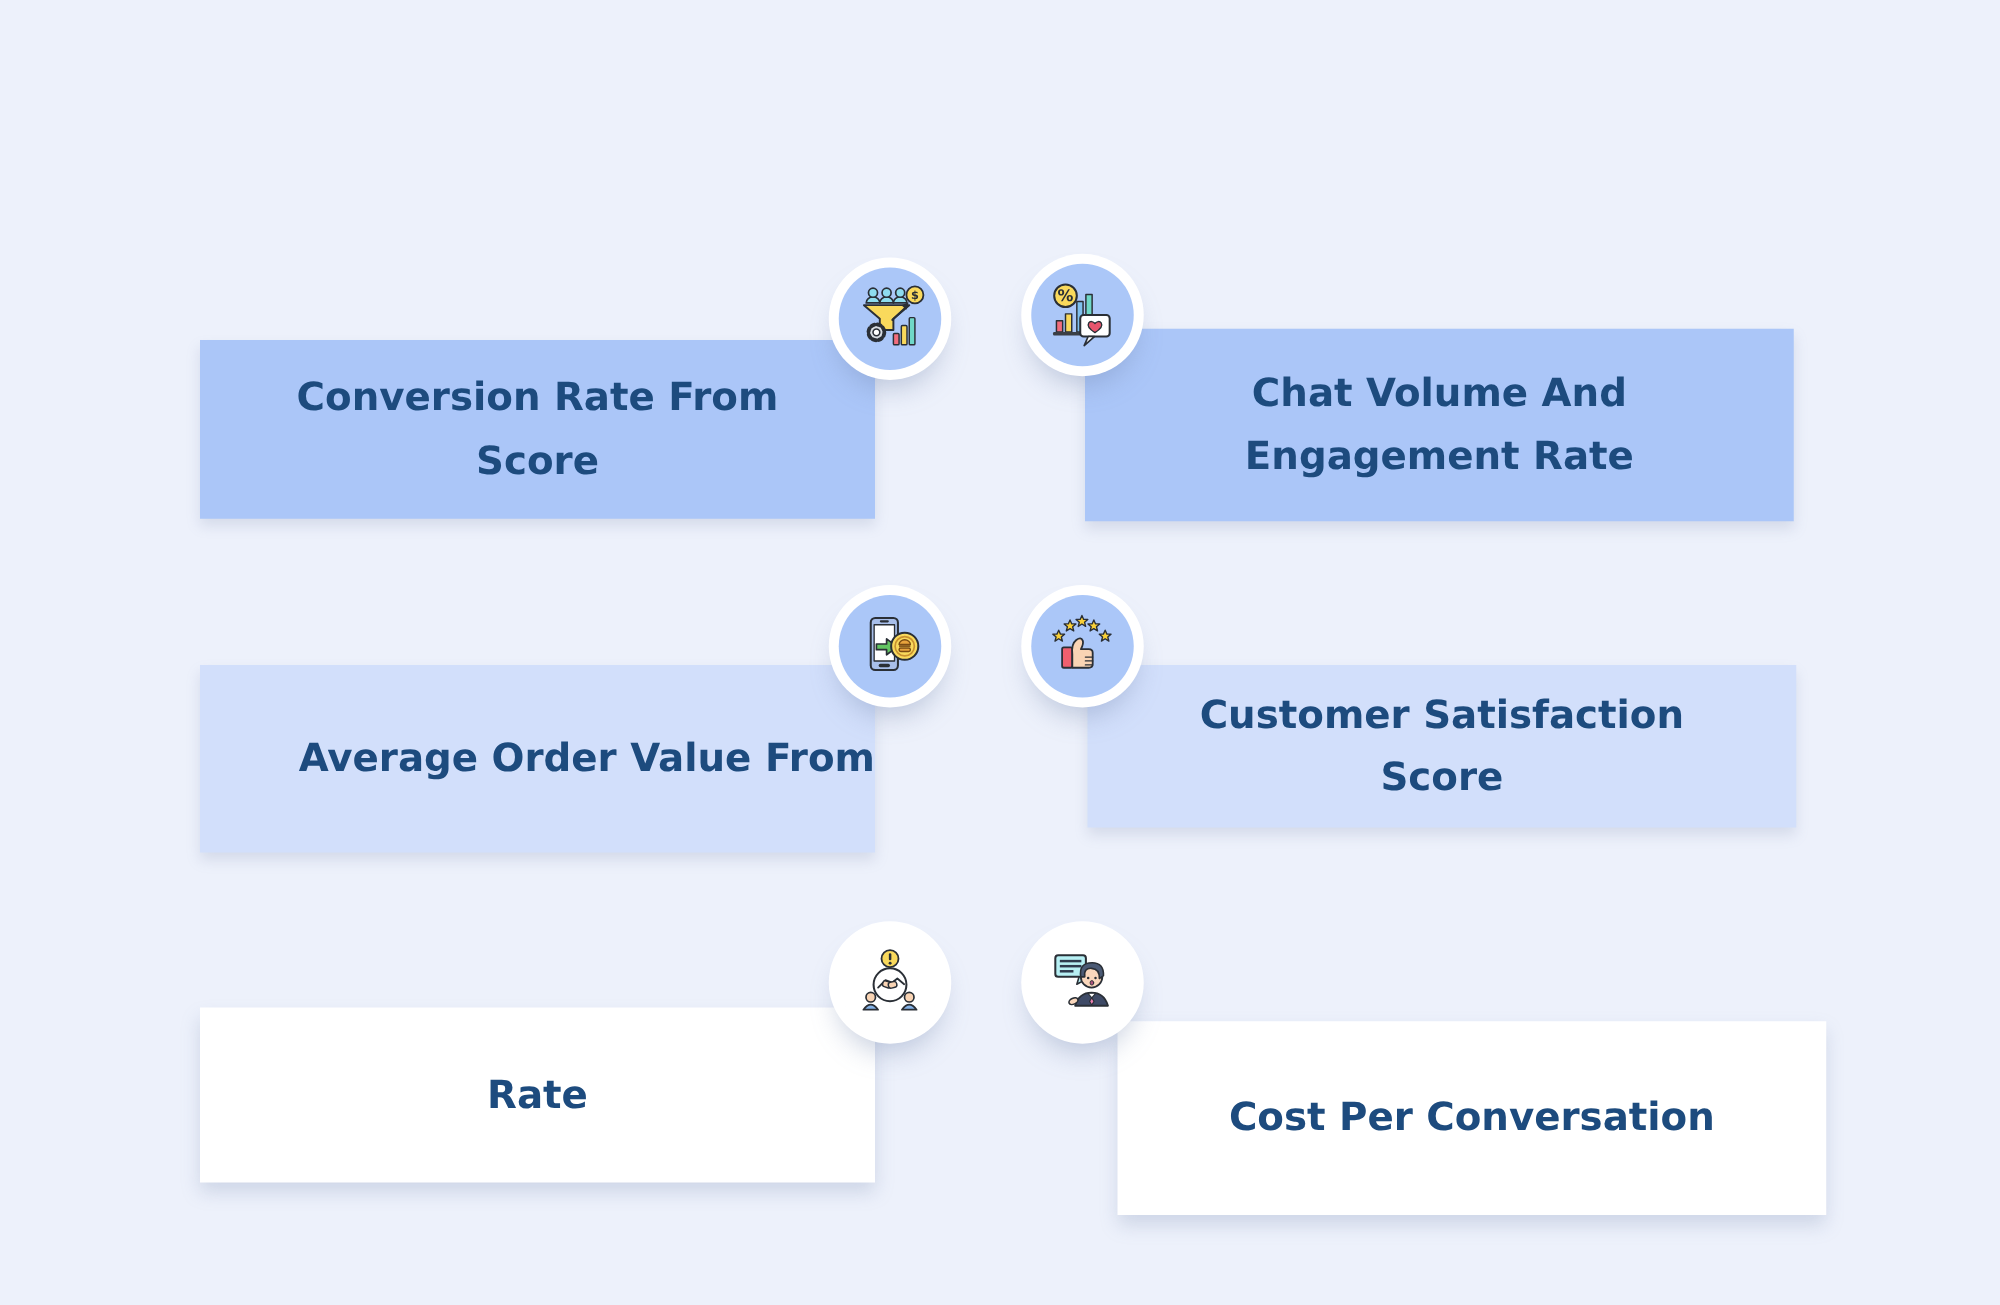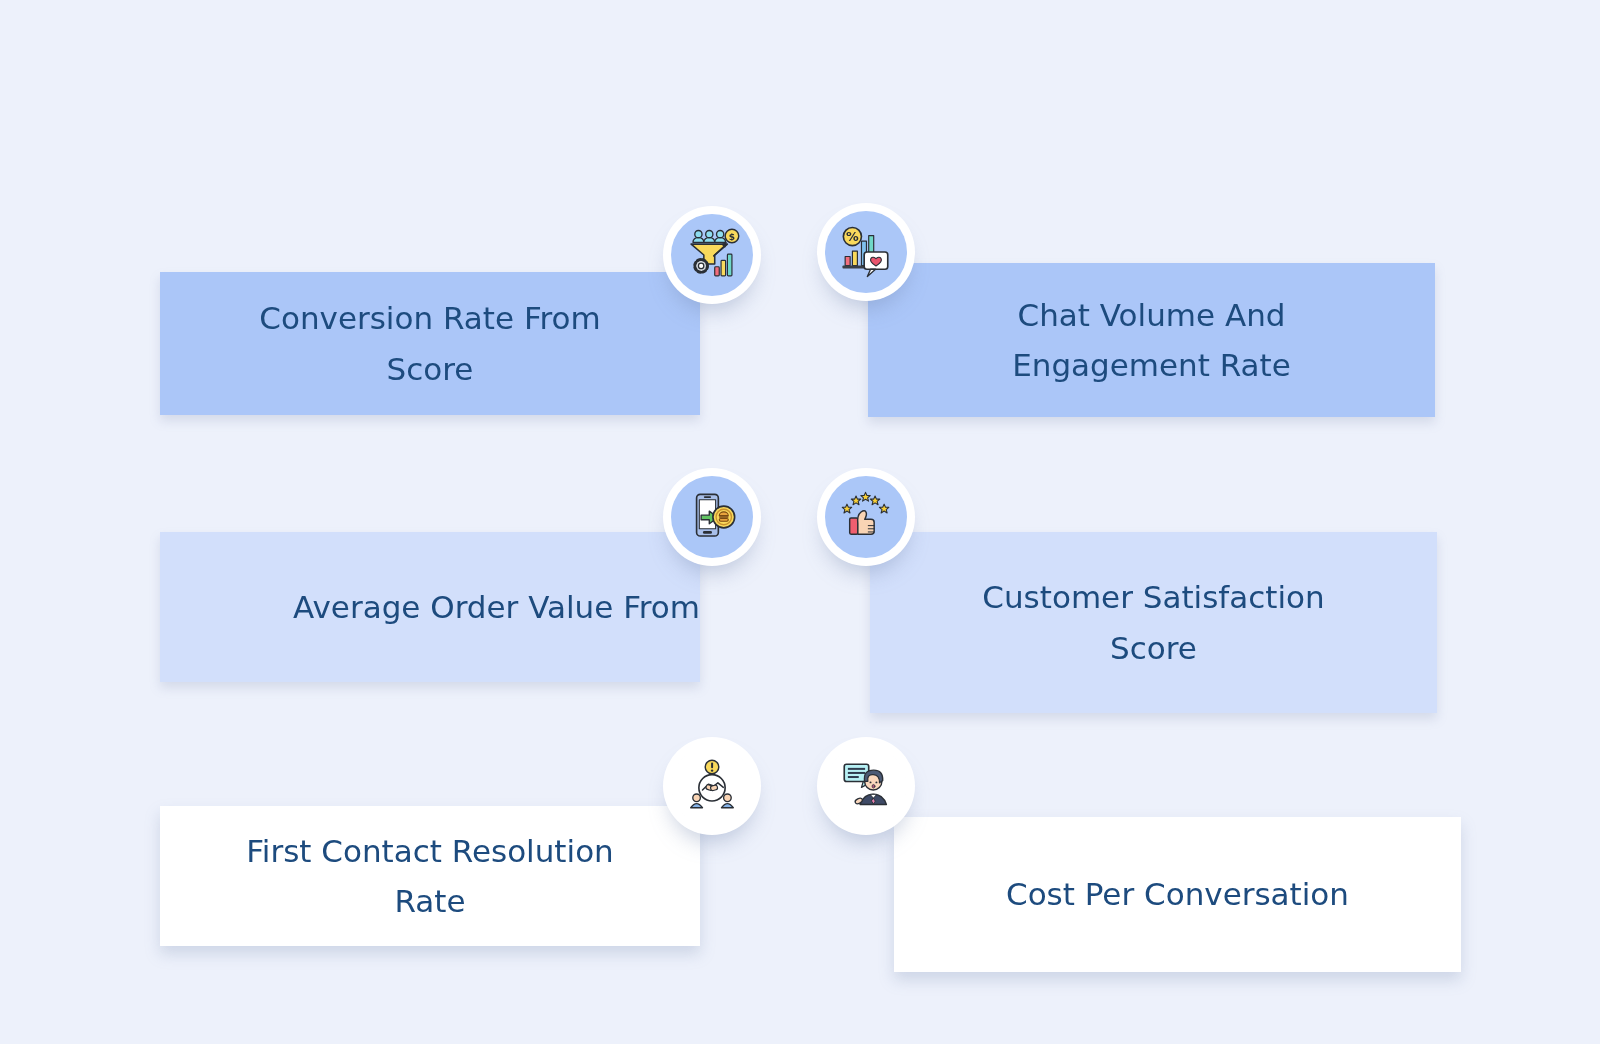--- a/index.html
+++ b/index.html
@@ -27,21 +27,21 @@
     color: var(--title, #16437c);
   }
   .card {
     position: absolute;
     display: flex;
     flex-direction: column;
     align-items: center;
     justify-content: center;
     text-align: center;
     font-size: 31px;
-    font-weight: normal;
+    font-weight: bold;
     line-height: 1.62;
     color: var(--text, #1d4b7e);
     box-shadow: 0 6px 10px rgba(126,142,178,0.22);
   }
   .card.blue  { background: var(--cardBlue, #abc6f8); }
   .card.light { background: var(--cardLight, #d2dffb); }
   .card.white { background: var(--cardWhite, #ffffff); box-shadow: 0 8px 14px rgba(126,142,178,0.28); }
   .card-line { display: block; }
 
   .icon-circle {
@@ -55,21 +55,21 @@
     box-shadow: 0 0 0 8px #ffffff, 0 14px 22px rgba(110,130,170,0.40);
     z-index: 5;
   }
   .icon-circle.blue  { background: var(--circleBlue, #abc7f8); }
   .icon-circle.white { background: var(--circleWhite, #ffffff); }
 
   
   .c1 { left: 160px; top: 272px; width: 540px; height: 143px; }
   .c2 { left: 868px; top: 263px; width: 567px; height: 154px; align-items: center; }
   .c3 { left: 160px; top: 532px; width: 540px; height: 150px; align-items: flex-end; }
-  .c4 { left: 870px; top: 532px; width: 567px; height: 181px; }
+  .c4 { left: 870px; top: 532px; width: 567px; height: 130px; }
   .c5 { left: 160px; top: 806px; width: 540px; height: 140px; }
   .c6 { left: 870px; top: 817px; width: 567px; height: 155px; margin-left: 24px; }
 
   
   .i1 { left: 671px; top: 214px; }
   .i2 { left: 825px; top: 211px; }
   .i3 { left: 671px; top: 476px; }
   .i4 { left: 825px; top: 476px; }
   .i5 { left: 671px; top: 745px; }
   .i6 { left: 825px; top: 745px; }
@@ -94,21 +94,20 @@
 
   <div class="card light c3">
     <span class="card-line">Average Order Value From</span>
   </div>
   <div class="card light c4">
     <span class="card-line">Customer Satisfaction</span>
     <span class="card-line">Score</span>
   </div>
 
   <div class="card white c5">
-    <span class="card-line">First Contact Resolution</span>
     <span class="card-line">Rate</span>
   </div>
   <div class="card white c6">
     <span class="card-line">Cost Per Conversation</span>
     <span class="card-line"></span>
   </div>
 
   <div class="icon-circle blue i1">
     <svg viewBox="0 0 64 64" width="58" height="58">
 

